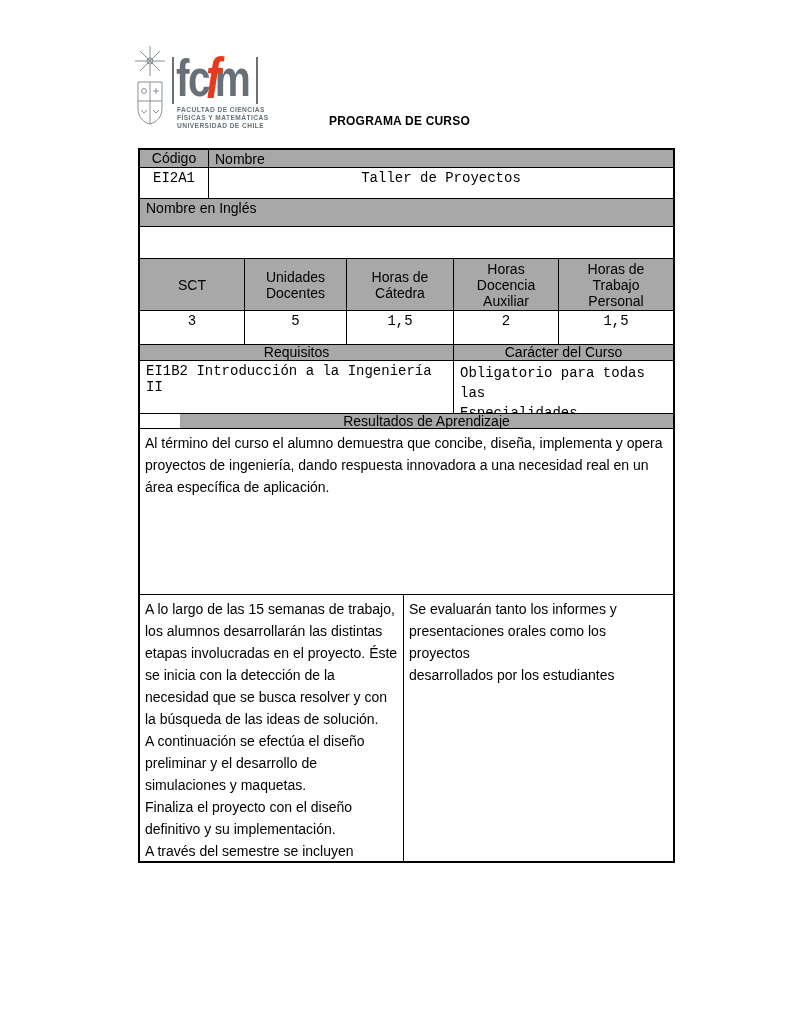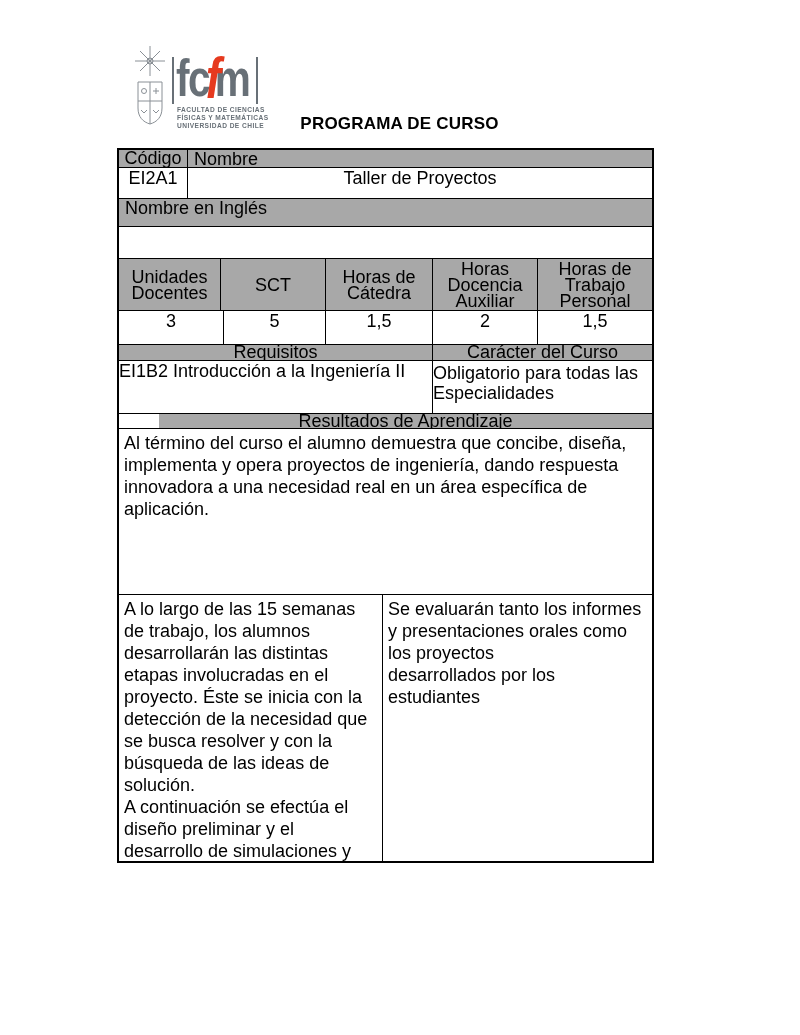--- a/index.html
+++ b/index.html
@@ -25,28 +25,28 @@
   }
   .logo-caption {
     position:absolute; left:177px; top:106px;
     font-size:6.6px; line-height:8px; letter-spacing:0.45px; font-weight:bold;
     color:var(--logo_gray,#7d8387); white-space:nowrap;
   }
 
   
   .doc-title {
     position:absolute; left:131px; top:114px; width:537px;
-    text-align:center; font-weight:bold; font-size:17px; letter-spacing:0.2px;
+    text-align:center; font-weight:bold; font-size:12px; letter-spacing:0.2px;
   }
 
   
   .doc-table {
-    position:absolute; left:117px; top:148px; width:537px;
+    position:absolute; left:138px; top:148px; width:537px;
     border:2px solid #000; box-sizing:border-box;
-    font-size:18px; line-height:16px;
+    font-size:14px; line-height:16px;
   }
   .tr { display:flex; box-sizing:border-box; border-bottom:1px solid #000; }
   .tr:last-child { border-bottom:none; }
   .td { box-sizing:border-box; border-right:1px solid #000; overflow:hidden; }
   .td:last-child { border-right:none; }
   .hdr { background:var(--header_bg,#a8a8a8); }
   .pre { white-space:pre-line; }
   .cc { text-align:center; }
   .pad { padding:1px 6px; }
   .vmid { display:flex; align-items:center; justify-content:center; }
@@ -65,21 +65,21 @@
   .r12 { height:266px; }
 
   .w-codigo { width:69px; }
   .w-rest   { flex:1; }
   .c1 { width:105px; } .c2 { width:102px; } .c3 { width:107px; }
   .c4 { width:105px; } .c5 { flex:1; }
   .w-req { width:314px; }
   .w-met { width:264px; }
 
   .body-txt { padding:3px 5px; line-height:22px; }
-  .topleft  { padding:2px 0; }
+  .topleft  { padding:2px 6px;font-family:Liberation Mono, monospace; }
 </style>
 </head>
 <body>
 
 <div class="page">
 
   <svg class="crest" width="36" height="92" viewBox="0 0 36 92" fill="none" stroke="#8a9096" stroke-width="1">
     <g>
       <line x1="18" y1="17" x2="18" y2="2"></line>
       <line x1="18" y1="17" x2="18" y2="32"></line>
@@ -127,23 +127,23 @@
 
     <div class="tr r3">
       <div class="td hdr pad w-rest">Nombre en Inglés</div>
     </div>
 
     <div class="tr r4">
       <div class="td pad w-rest"></div>
     </div>
 
     <div class="tr r5">
+      <div class="td hdr vmid cc pre c1">SCT</div>
       <div class="td hdr vmid cc pre c2">Unidades
 Docentes</div>
-      <div class="td hdr vmid cc pre c1">SCT</div>
       <div class="td hdr vmid cc pre c3">Horas de
 Cátedra</div>
       <div class="td hdr vmid cc pre c4">Horas
 Docencia
 Auxiliar</div>
       <div class="td hdr vmid cc pre c5">Horas de
 Trabajo
 Personal</div>
     </div>
 

